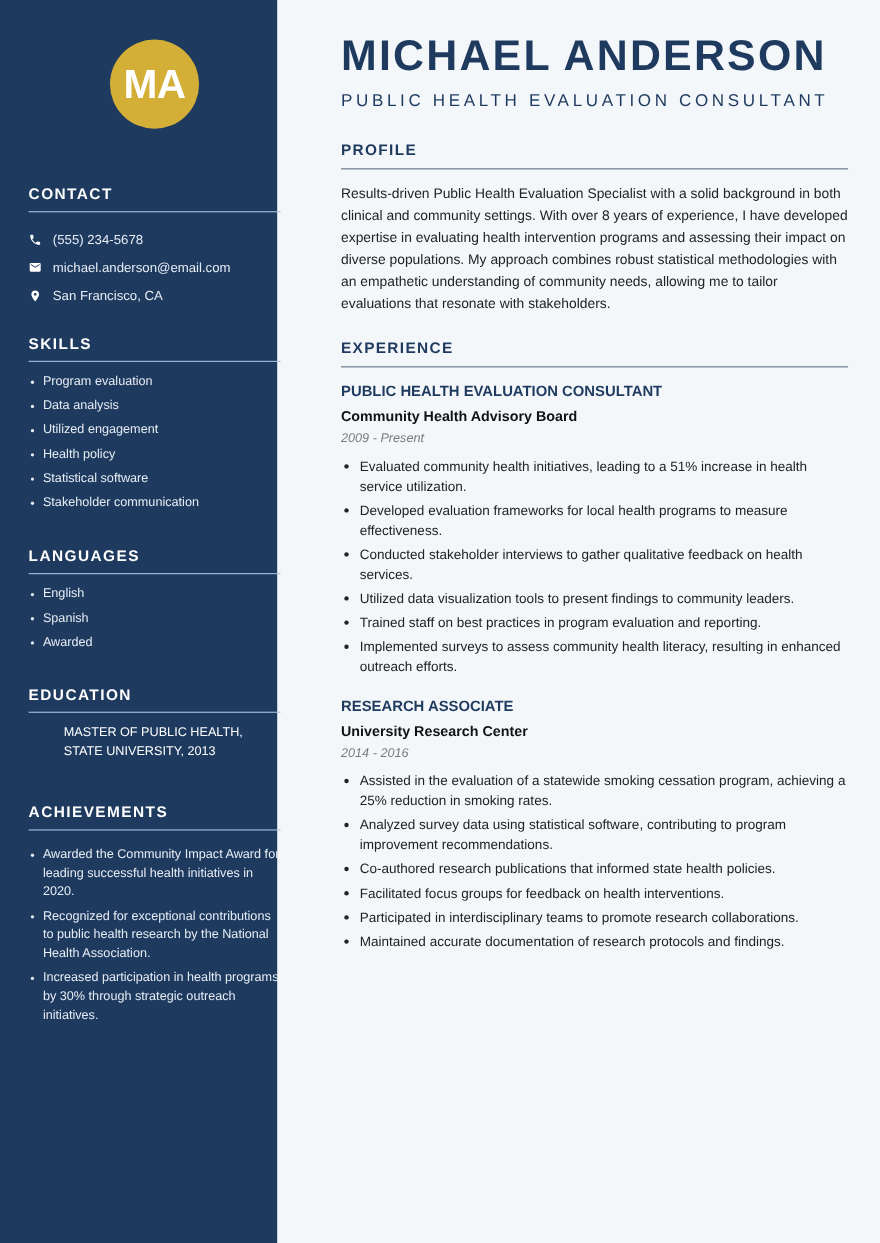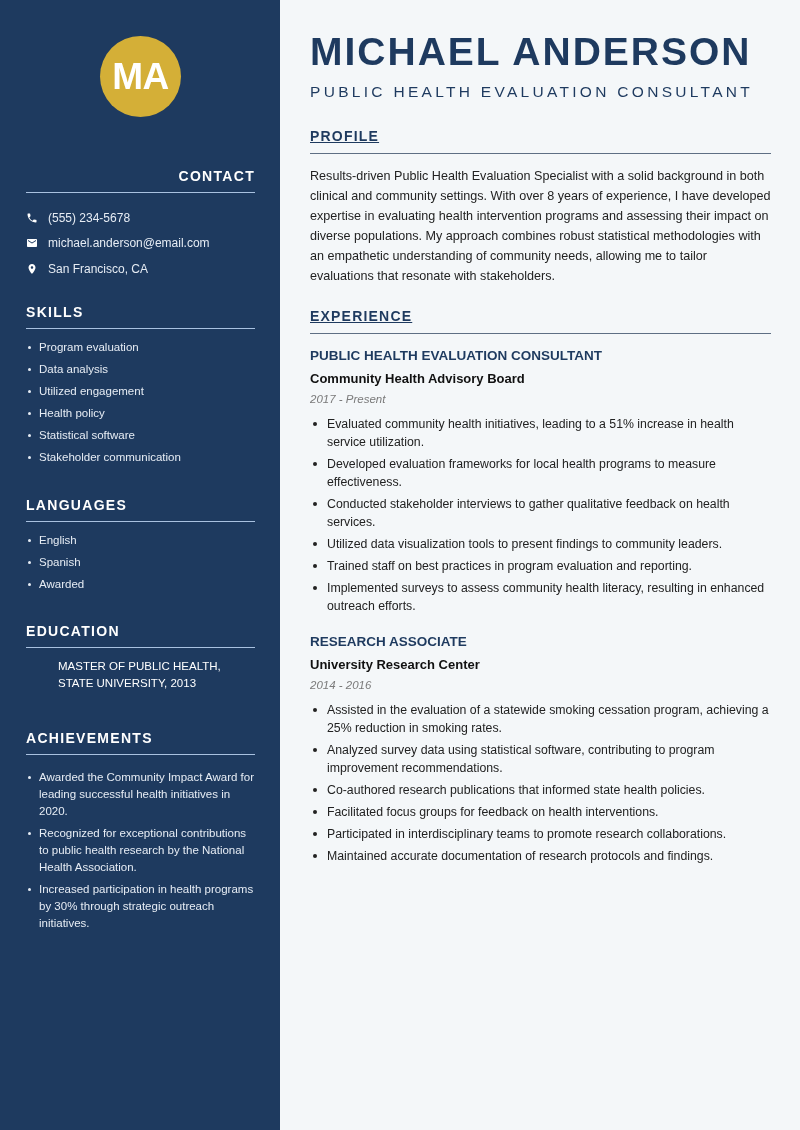--- a/index.html
+++ b/index.html
@@ -5,21 +5,21 @@
   * { box-sizing: border-box; margin: 0; padding: 0; }
   html, body { width: 800px; height: 1130px; }
   body {
     font-family: "Liberation Sans", "DejaVu Sans", sans-serif;
     background: #f4f7f9;
     position: relative;
     overflow: hidden;
   }
   .sidebar {
     position: absolute; left: 0; top: 0;
-    width: 280px; height: 1130px;
+    width: 252px; height: 1130px;
     background: #1e3a5f;
     color: #ffffff;
     padding: 4px 26px;
   }
   .avatar {
     position: absolute; left: 100px; top: 36px;
     width: 81px; height: 81px; border-radius: 50%;
     background: #d4af37;
     color: #ffffff;
     font-weight: bold; font-size: 37px;
@@ -69,21 +69,20 @@
   .title {
     position: absolute; top: 83px; left: 0;
     font-size: 15.5px; color: #1e3a5f;
     letter-spacing: 3.3px; white-space: nowrap;
   }
   .main-heading {
     font-size: 14px; font-weight: bold; letter-spacing: 1.2px;
     color: #1e3a5f;
     padding-bottom: 9px;
     border-bottom: 1.5px solid #5e6f84;
-    text-decoration: underline;
   }
   .section { position: absolute; left: 0; width: 461px; }
   .profile-text {
     margin-top: 12px;
     font-size: 12.6px; line-height: 20px; color: #222;
   }
   .job-title {
     font-size: 13.5px; font-weight: bold; color: #1e3a5f; line-height: 18px;
   }
   .company {
@@ -104,21 +103,21 @@
     content: ""; position: absolute; left: 3px; top: 7px;
     width: 4px; height: 4px; border-radius: 50%; background: #222;
   }
 </style>
 </head>
 <body>
 
 <aside class="sidebar">
   <div class="avatar">MA</div>
 
-  <section class="side-section" style="top:168px;text-align:right;">
+  <section class="side-section" style="top:168px;">
     <h2 class="side-heading">CONTACT</h2>
     <ul class="contact-list">
       <li>
         <svg viewBox="0 0 24 24">
             <path d="M6.6 10.8c1.4 2.8 3.8 5.1 6.6 6.6l2.2-2.2c.3-.3.7-.4 1-.2 1.1.4 2.3.6 3.6.6.6 0 1 .4 1 1V20c0 .6-.4 1-1 1C10.6 21 3 13.4 3 4c0-.6.4-1 1-1h3.5c.6 0 1 .4 1 1 0 1.3.2 2.5.6 3.6.1.3 0 .7-.2 1L6.6 10.8z"></path>
           </svg>
         <span>(555) 234-5678</span>
       </li>
       <li>
         <svg viewBox="0 0 24 24">
@@ -179,21 +178,21 @@
     <h2 class="main-heading">PROFILE</h2>
     <p class="profile-text">Results-driven Public Health Evaluation Specialist with a solid background in both clinical and community settings. With over 8 years of experience, I have developed expertise in evaluating health intervention programs and assessing their impact on diverse populations. My approach combines robust statistical methodologies with an empathetic understanding of community needs, allowing me to tailor evaluations that resonate with stakeholders.</p>
   </section>
 
   <section class="section" style="top:308px;">
     <h2 class="main-heading">EXPERIENCE</h2>
 
     <div style="margin-top:13px;">
       <div class="job-title">PUBLIC HEALTH EVALUATION CONSULTANT</div>
       <div class="company">Community Health Advisory Board</div>
-      <div class="dates">2017 - Present</div>
+      <div class="dates">2009 - Present</div>
       <ul class="job-bullets">
         <li>Evaluated community health initiatives, leading to a 51% increase in health service utilization.</li>
         <li>Developed evaluation frameworks for local health programs to measure effectiveness.</li>
         <li>Conducted stakeholder interviews to gather qualitative feedback on health services.</li>
         <li>Utilized data visualization tools to present findings to community leaders.</li>
         <li>Trained staff on best practices in program evaluation and reporting.</li>
         <li>Implemented surveys to assess community health literacy, resulting in enhanced outreach efforts.</li>
       </ul>
     </div>
 

